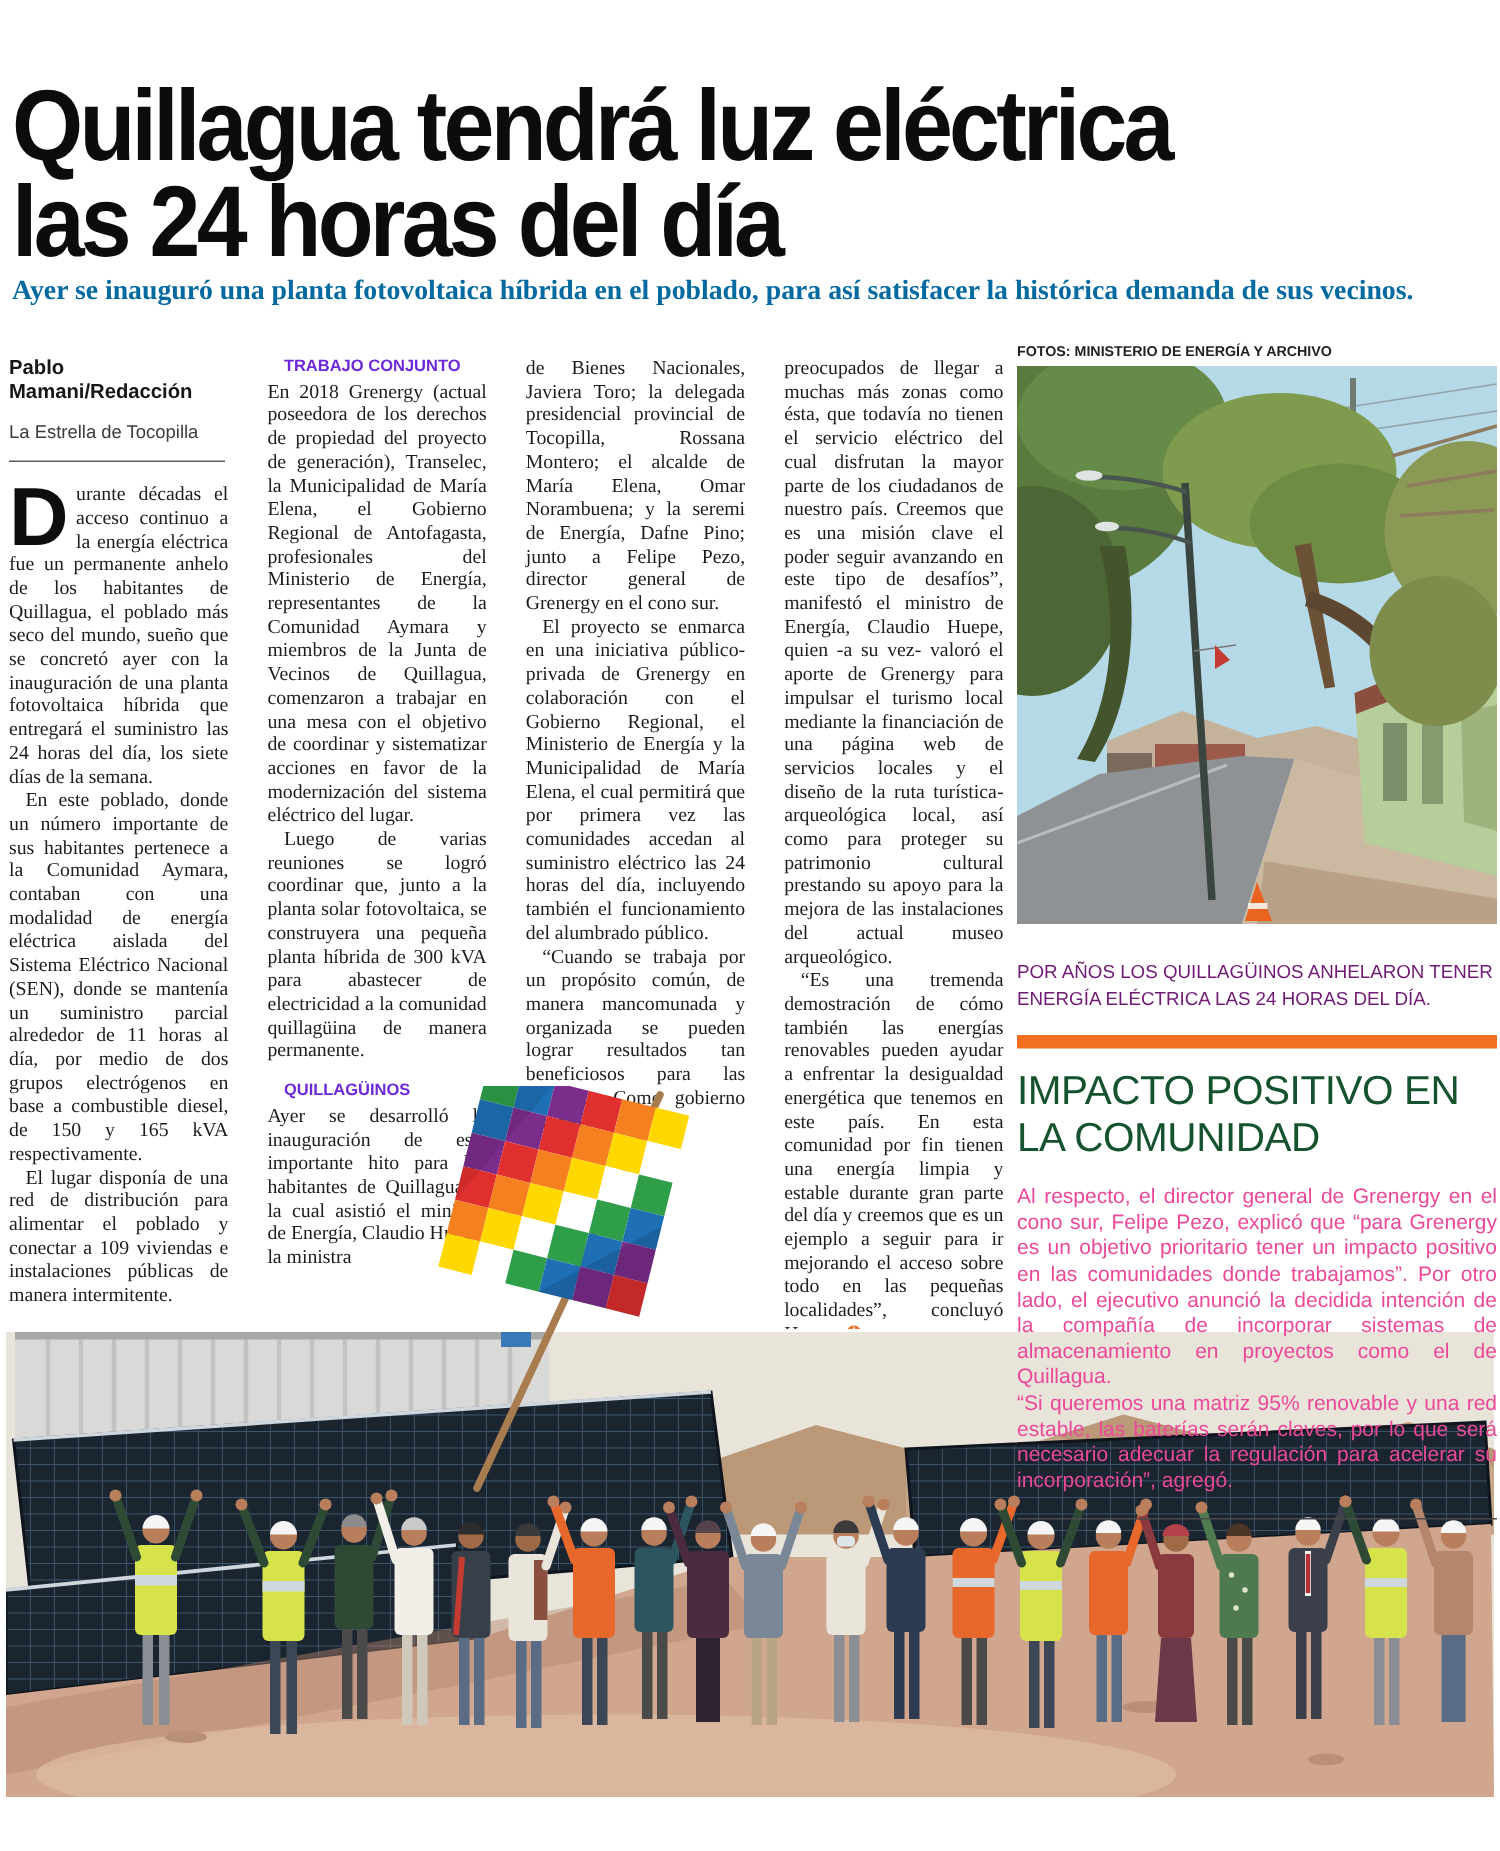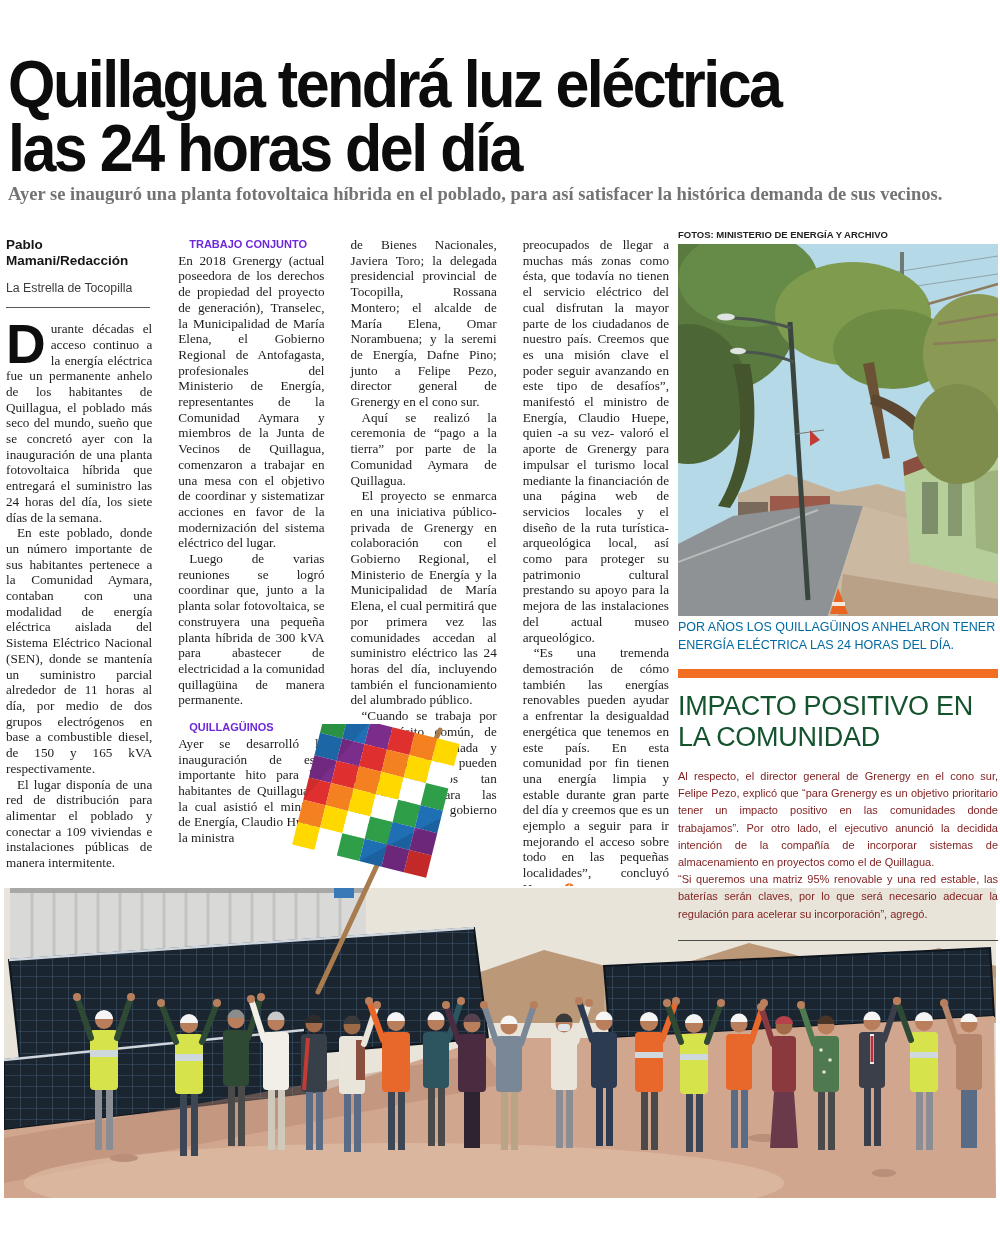--- a/index.html
+++ b/index.html
@@ -8,21 +8,21 @@
     font-family:"Liberation Serif", serif;overflow:hidden;color:#1c1c1c;
   }
   .headline{
     position:absolute;top:12px;left:8px;width:990px;
     font-family:"Liberation Sans", sans-serif;font-weight:bold;
     font-size:61px;line-height:.95;letter-spacing:-2.5px;color:#0c0c0c;
     transform:scaleY(1.1);transform-origin:top left;
   }
   .deck{
     position:absolute;top:184px;left:8px;width:990px;
-    font-family:"Liberation Serif", serif;font-weight:bold;font-size:18.5px;color:#737373;
+    font-family:"Liberation Serif", serif;font-weight:bold;font-size:18.5px;color:#0369a1;
   }
   .columns{
     position:absolute;top:237px;left:6px;width:663px;height:649px;
     display:flex;gap:26px;overflow:hidden;z-index:2;
   }
   .col{flex:1 1 0;font-size:13.2px;line-height:15.7px;text-align:justify;}
   .col p{margin:0;text-indent:11px;}
   .col p.first{text-indent:0;}
   .byline-name{font-family:"Liberation Sans",sans-serif;font-weight:bold;font-size:13.5px;color:#161616;}
   .byline-src{font-family:"Liberation Sans",sans-serif;font-size:12.3px;color:#3c3c3c;margin-top:13px;}
@@ -32,24 +32,24 @@
     font-size:55px;line-height:44px;padding:1px 5px 0 0;color:#0e0e0e;
   }
   .sechead{
     font-family:"Liberation Sans",sans-serif;font-weight:bold;font-size:11px;
     color:#6d28d9;margin:0 0 2px;text-align:left;text-indent:0;
   }
   .sp{height:12px;}
   .right-panel{position:absolute;left:678px;top:229px;width:320px;z-index:2;}
   .photo-credit{font-family:"Liberation Sans",sans-serif;font-weight:bold;font-size:9.5px;color:#222;text-align:left;margin:0 0 4px;}
   .street-photo{display:block;width:320px;height:372px;}
-  .photo-caption{font-family:"Liberation Sans",sans-serif;font-size:12.5px;line-height:1.4;color:#0369a1;margin-top:3px;}
+  .photo-caption{font-family:"Liberation Sans",sans-serif;font-size:12.5px;line-height:1.4;color:#701a75;margin-top:24px;}
   .orange-bar{height:9px;background:#f26e21;margin:15px 0 13px;}
   .sidebar-title{font-family:"Liberation Sans",sans-serif;font-weight:normal;font-size:27px;letter-spacing:-.3px;color:#14532d;margin:0 0 15px;}
-  .sidebar p{font-family:"Liberation Sans",sans-serif;font-size:11px;line-height:17.2px;text-align:justify;color:#7f1d1d;margin:0;}
+  .sidebar p{font-family:"Liberation Sans",sans-serif;font-size:14px;line-height:17.2px;text-align:justify;color:#ec4899;margin:0;}
   .sidebar-rule{border:0;border-top:1.2px solid #4a4a4a;margin:17px 0 0;}
   .bottom-photo{position:absolute;left:4px;top:888px;width:992px;height:310px;z-index:1;}
   .flag-overlay{position:absolute;left:292px;top:724px;width:180px;height:275px;z-index:6;}
   .bottom-caption{
     position:absolute;left:5px;top:1156px;width:990px;
     font-family:Liberation Mono, monospace;font-size:11.5px;color:#4a4a4a;
   }
   .endmark{color:#f26e21;font-family:"Liberation Sans",sans-serif;font-size:13px;}
 </style>
 </head>
@@ -76,21 +76,20 @@
     <p class="sechead">TRABAJO CONJUNTO</p>
     <p class="first">En 2018 Grenergy (actual poseedora de los derechos de propiedad del proyecto de generación), Transelec, la Municipalidad de María Elena, el Gobierno Regional de Antofagasta, profesionales del Ministerio de Energía, representantes de la Comunidad Aymara y miembros de la Junta de Vecinos de Quillagua, comenzaron a trabajar en una mesa con el objetivo de coordinar y sistematizar acciones en favor de la modernización del sistema eléctrico del lugar.</p>
     <p>Luego de varias reuniones se logró coordinar que, junto a la planta solar fotovoltaica, se construyera una pequeña planta híbrida de 300 kVA para abastecer de electricidad a la comunidad quillagüina de manera permanente.</p>
     <div class="sp"></div>
     <p class="sechead">QUILLAGÜINOS</p>
     <p class="first">Ayer se desarrolló la inauguración de este importante hito para los habitantes de Quillagua, a la cual asistió el ministro de Energía, Claudio Huepe; la ministra</p>
   </div>
 
   <div class="col">
     <p class="first">de Bienes Nacionales, Javiera Toro; la delegada presidencial provincial de Tocopilla, Rossana Montero; el alcalde de María Elena, Omar Norambuena; y la seremi de Energía, Dafne Pino; junto a Felipe Pezo, director general de Grenergy en el cono sur.</p>
-    <p>Aquí se realizó la ceremonia de “pago a la tierra” por parte de la Comunidad Aymara de Quillagua.</p>
     <p>El proyecto se enmarca en una iniciativa público-privada de Grenergy en colaboración con el Gobierno Regional, el Ministerio de Energía y la Municipalidad de María Elena, el cual permitirá que por primera vez las comunidades accedan al suministro eléctrico las 24 horas del día, incluyendo también el funcionamiento del alumbrado público.</p>
     <p>“Cuando se trabaja por un propósito común, de manera mancomunada y organizada se pueden lograr resultados tan beneficiosos para las personas. Como gobierno estamos</p>
   </div>
 
   <div class="col">
     <p class="first">preocupados de llegar a muchas más zonas como ésta, que todavía no tienen el servicio eléctrico del cual disfrutan la mayor parte de los ciudadanos de nuestro país. Creemos que es una misión clave el poder seguir avanzando en este tipo de desafíos”, manifestó el ministro de Energía, Claudio Huepe, quien -a su vez- valoró el aporte de Grenergy para impulsar el turismo local mediante la financiación de una página web de servicios locales y el diseño de la ruta turística-arqueológica local, así como para proteger su patrimonio cultural prestando su apoyo para la mejora de las instalaciones del actual museo arqueológico.</p>
     <p><span>“Es una tremenda demostración de cómo también las energías renovables pueden ayudar a enfrentar la desigualdad energética que tenemos en este país. En esta comunidad por fin tienen una energía limpia y estable durante gran parte del día y creemos que es un ejemplo a seguir para ir mejorando el acceso sobre todo en las pequeñas localidades”, concluyó Huepe.</span> <span class="endmark">✪</span></p>
   </div>
 </div>
 

